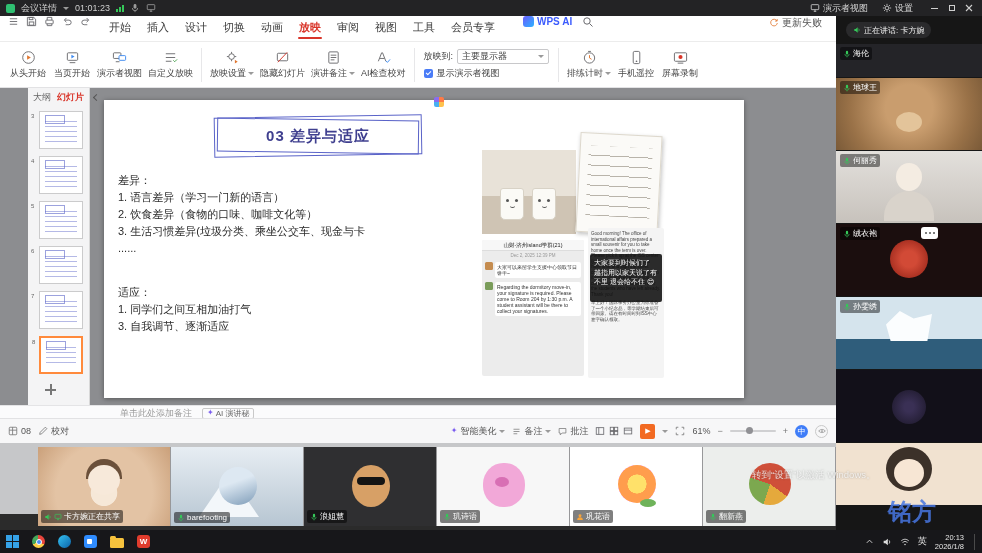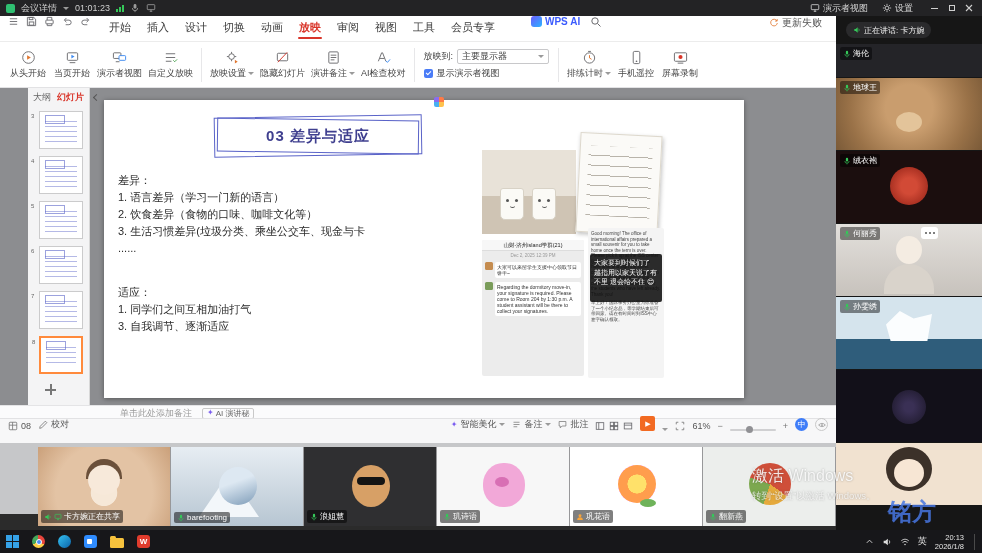--- a/index.html
+++ b/index.html
@@ -22,21 +22,21 @@
   .wmax{width:6px;height:6px;border:1px solid #cfcfcf}
 
   
   .wps-win{position:absolute;left:0;top:16px;width:836px;height:427px;background:#fff}
   .tabs-row{position:absolute;left:0;top:0;right:0;height:26px;background:#fff;border-bottom:1px solid #ececec;
     display:flex;align-items:flex-start;padding:0 8px;font-size:11px;color:#3c3c3c}
   .qa{display:flex;align-items:center;gap:7px;margin-right:10px;color:#6a6a6e}
   .tab{padding:4px 8px;white-space:nowrap;position:relative}
   .tab.active{color:#d9352a;font-weight:bold}
   .tab.active::after{content:"";position:absolute;left:7px;right:7px;bottom:0;height:2px;background:#d9352a;border-radius:1px}
-  .wpsai{display:flex;align-items:center;gap:3px;margin-left:28px}
+  .wpsai{display:flex;align-items:center;gap:3px;margin-left:20px}
   .ai-logo{width:11px;height:11px;border-radius:3px;background:linear-gradient(135deg,#6b5cff,#2bb3ff)}
   .wpsai span{font-weight:bold;font-size:10px;color:#3b5bfd}
   .upd{display:flex;align-items:center;gap:3px;margin-left:auto;margin-right:6px;color:#555;font-size:10px}
 
   .cmd-row{position:absolute;left:0;top:26px;right:0;height:46px;background:#fff;border-bottom:1px solid #e2e2e4;
     display:flex;align-items:center;padding:0 6px;font-size:9px;color:#454545}
   .cmd{display:flex;flex-direction:column;align-items:center;justify-content:center;min-width:44px;padding:0 3px;gap:2px}
   .cmd .cl{display:flex;align-items:center;gap:2px;white-space:nowrap}
   .vsep{width:1px;height:34px;background:#e7e7e9;margin:0 5px}
   .disp{display:flex;flex-direction:column;gap:3px;font-size:9px;color:#444;padding:0 4px}
@@ -101,21 +101,21 @@
   .caption-box{position:absolute;left:486px;top:154px;width:72px;height:48px;background:rgba(15,15,15,.88);
     color:#fff;font-size:7px;line-height:9.5px;padding:4px;border-radius:2px;z-index:5;overflow:hidden}
 
   .notes-row{position:absolute;left:0;right:0;bottom:23px;height:15px;background:#fbfbfc;border-top:1px solid #e4e4e6;
     display:flex;align-items:center;gap:10px;padding-left:120px;font-size:9px;color:#9a9a9a}
   .ai-badge{display:flex;align-items:center;gap:2px;border:1px solid #c9c9c9;border-radius:2px;height:11px;
     padding:0 4px;font-size:8px;color:#666}
   .spark{color:#7a5cf0;font-size:8px;line-height:8px}
 
   .status-row{position:absolute;left:0;right:0;bottom:0;height:23px;background:#f7f7f8;border-top:1px solid #e2e2e4;
-    display:flex;align-items:flex-end;gap:7px;padding:12px 8px;font-size:9px;color:#555}
+    display:flex;align-items:center;gap:7px;padding:12px 8px;font-size:9px;color:#555}
   .st-group{display:flex;align-items:center;gap:3px}
   .viewicons{display:flex;gap:4px;color:#6a6a6e}
   .playbtn{width:15px;height:15px;background:#f26a22;border-radius:2px;color:#fff;display:flex;align-items:center;
     justify-content:center;font-size:7px}
   .slider{width:46px;height:2px;background:#d0d0d2;position:relative;border-radius:1px}
   .slider i{position:absolute;left:35%;top:-3px;width:7px;height:7px;border-radius:50%;background:#909094}
   .badge-cn{width:13px;height:13px;border-radius:50%;background:#3f7df8;color:#fff;font-size:8px;
     display:flex;align-items:center;justify-content:center}
   .badge-o{width:13px;height:13px;border-radius:50%;border:1px solid #c9c9c9;color:#888;
     display:flex;align-items:center;justify-content:center}
@@ -686,39 +686,39 @@
         <div class="plabel">
             <svg width="8" height="8" viewBox="0 0 12 12" style="color:#35c759">
           <rect x="4.3" y="1.2" width="3.4" height="5.6" rx="1.7" fill="currentColor"></rect>
           <path d="M2.8 6a3.2 3.2 0 0 0 6.4 0" fill="none" stroke="currentColor"></path>
               <path d="M6 9.4v1.6" stroke="currentColor"></path>
             </svg>
           <span>地球王</span>
           </div>
       </div>
       <div class="ptile" style="height:72px">
+        <div class="art art-girlpale"></div>
+        <div class="plabel">
+            <svg width="8" height="8" viewBox="0 0 12 12" style="color:#35c759">
+          <rect x="4.3" y="1.2" width="3.4" height="5.6" rx="1.7" fill="currentColor"></rect>
+          <path d="M2.8 6a3.2 3.2 0 0 0 6.4 0" fill="none" stroke="currentColor"></path>
+              <path d="M6 9.4v1.6" stroke="currentColor"></path>
+            </svg>
+          <span>何丽秀</span>
+          </div>
+      </div>
+      <div class="ptile" style="height:72px">
         <div class="art art-red"></div>
         <div class="plabel">
             <svg width="8" height="8" viewBox="0 0 12 12" style="color:#35c759">
           <rect x="4.3" y="1.2" width="3.4" height="5.6" rx="1.7" fill="currentColor"></rect>
           <path d="M2.8 6a3.2 3.2 0 0 0 6.4 0" fill="none" stroke="currentColor"></path>
               <path d="M6 9.4v1.6" stroke="currentColor"></path>
             </svg>
           <span>绒衣袍</span>
-          </div>
-      </div>
-      <div class="ptile" style="height:72px">
-        <div class="art art-girlpale"></div>
-        <div class="plabel">
-            <svg width="8" height="8" viewBox="0 0 12 12" style="color:#35c759">
-          <rect x="4.3" y="1.2" width="3.4" height="5.6" rx="1.7" fill="currentColor"></rect>
-          <path d="M2.8 6a3.2 3.2 0 0 0 6.4 0" fill="none" stroke="currentColor"></path>
-              <path d="M6 9.4v1.6" stroke="currentColor"></path>
-            </svg>
-          <span>何丽秀</span>
           </div>
       </div>
       <div class="ptile" style="height:72px">
         <div class="art art-ice"></div>
         <div class="plabel">
             <svg width="8" height="8" viewBox="0 0 12 12" style="color:#35c759">
           <rect x="4.3" y="1.2" width="3.4" height="5.6" rx="1.7" fill="currentColor"></rect>
           <path d="M2.8 6a3.2 3.2 0 0 0 6.4 0" fill="none" stroke="currentColor"></path>
               <path d="M6 9.4v1.6" stroke="currentColor"></path>
             </svg>
@@ -730,21 +730,20 @@
       </div>
       <div class="ptile" style="height:62px">
         <div class="art art-girl2"></div>
       </div>
     </div>
     <div class="more-btn"></div>
     <div class="user-wm">铭方</div>
   </div>
 
   <div class="act-wm">
-    <div class="l1">激活 Windows</div>
     <div class="l2">转到“设置”以激活 Windows。</div>
   </div>
 
   <div class="taskbar">
     <div class="tk-icons">
       <div class="winlogo">
           <i></i>
           <i></i>
           <i></i>
           <i></i>

